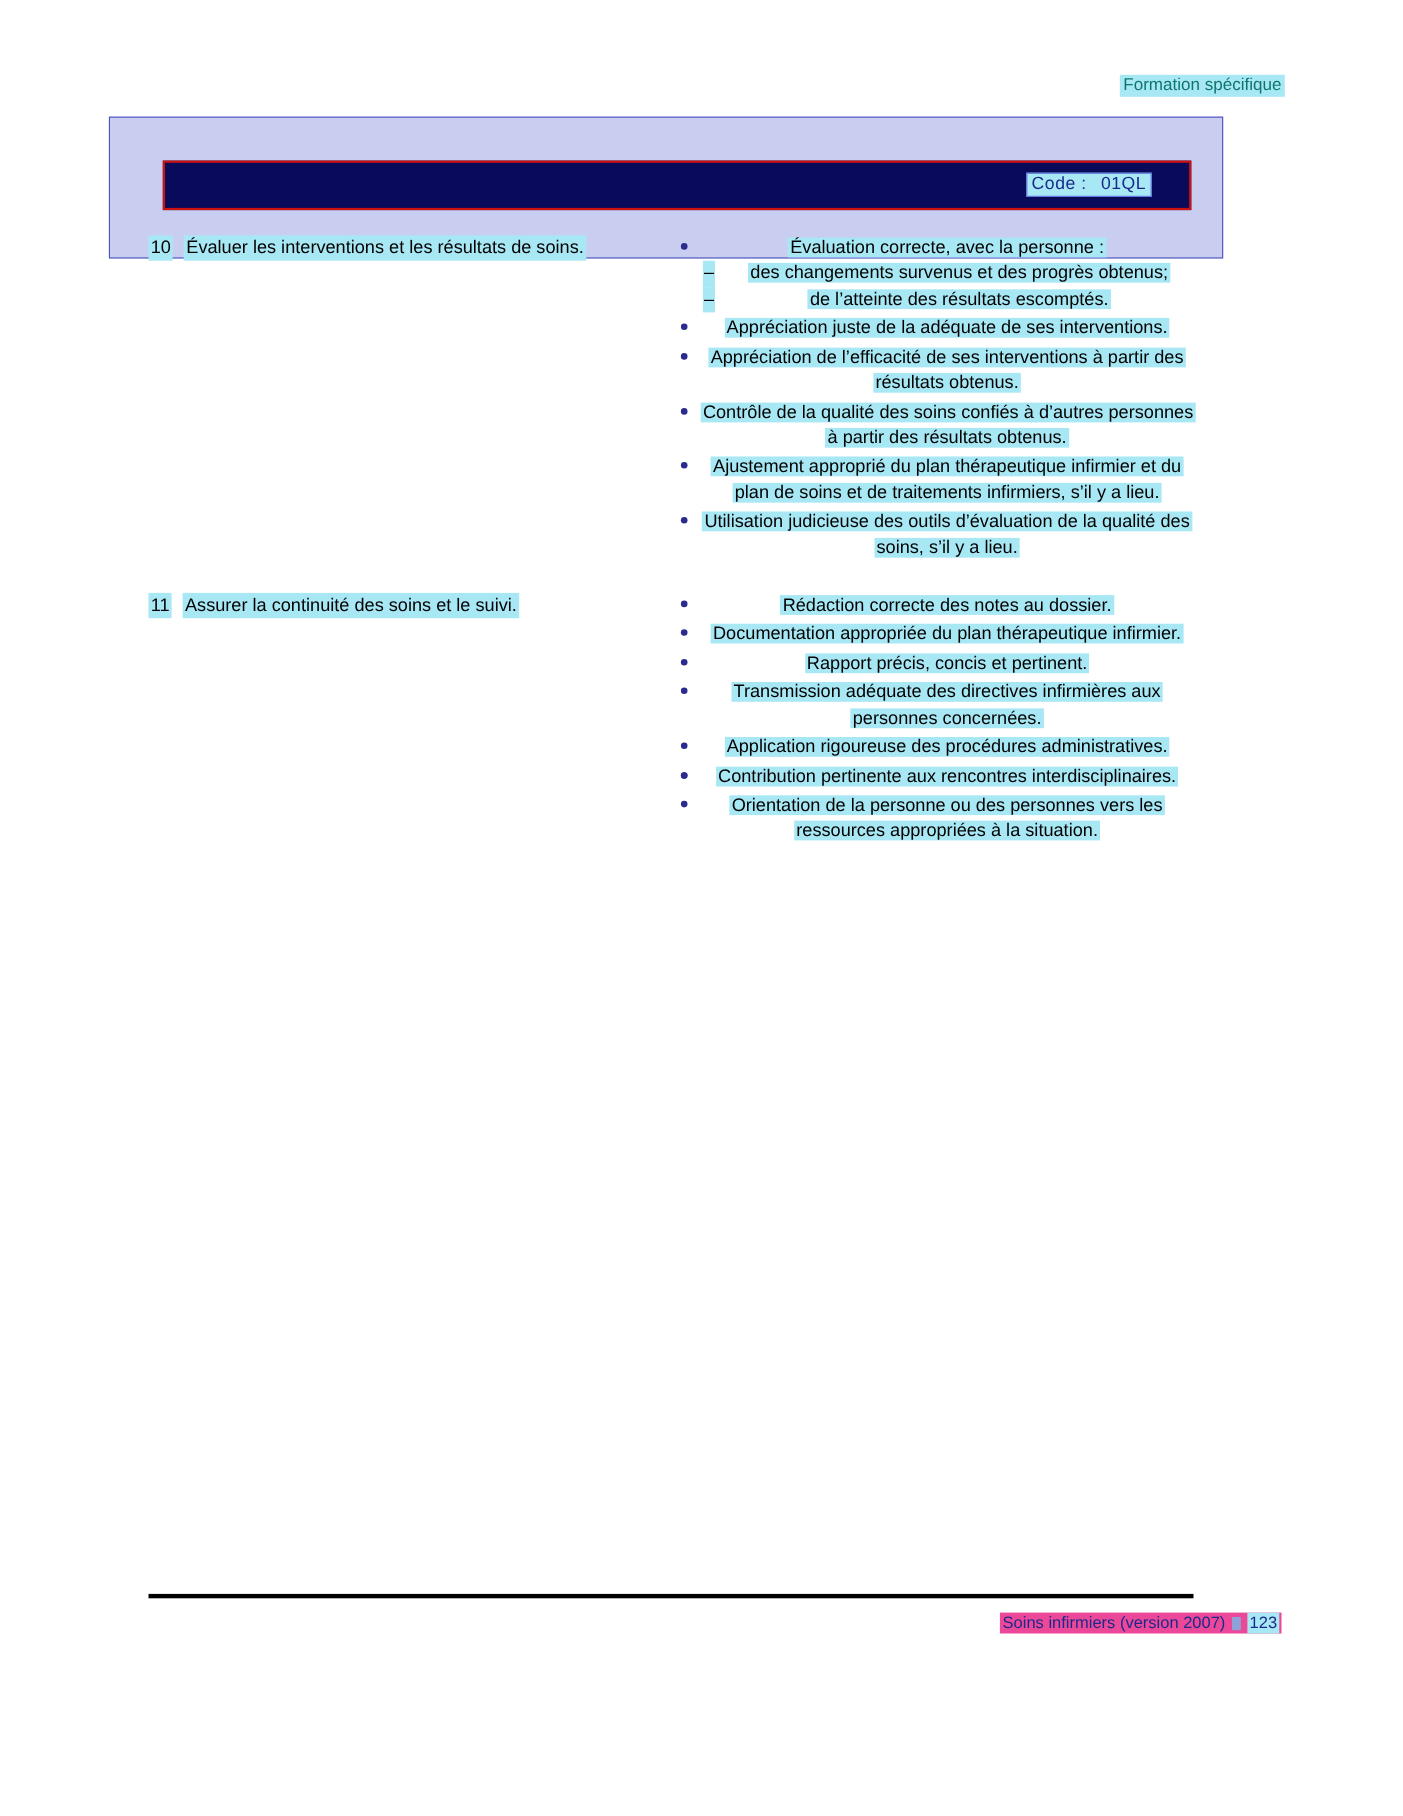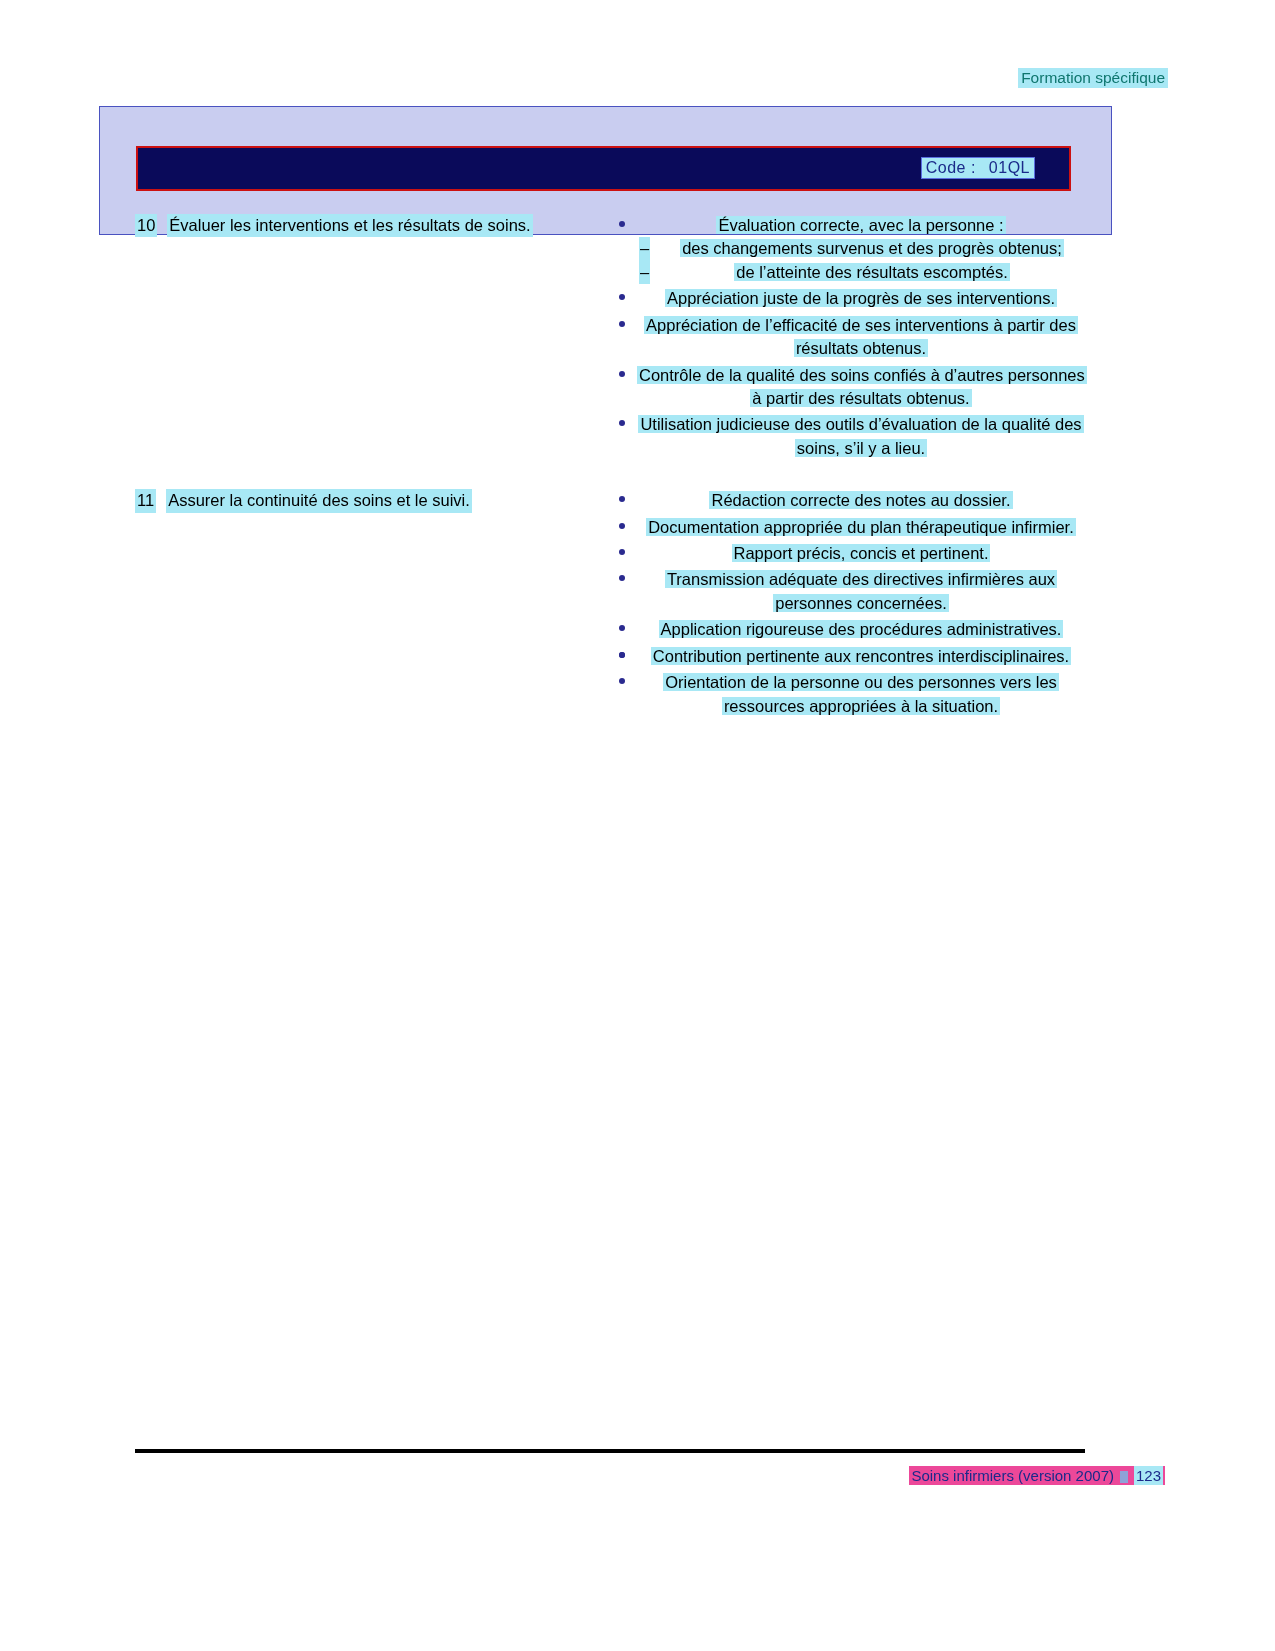--- a/index.html
+++ b/index.html
@@ -38,21 +38,21 @@
     left: 99px;
     top: 106px;
     width: 1013px;
     height: 129px;
     background: #c9cdf0;
     border: 1px solid #4a52c0;
     box-sizing: border-box;
   }
   .banner-inner {
     position: absolute;
-    left: 36px;
+    left: 48px;
     top: 39px;
     width: 935px;
     height: 45px;
     background: #0a0a5a;
     border: 2px solid #cc1111;
     box-sizing: border-box;
   }
   .code-chip {
     position: absolute;
     right: 34px;
@@ -228,29 +228,33 @@
                 <span class="txt">des changements survenus et des progrès obtenus;</span>
               </li>
               <li>
                 <span class="dash">–</span>
                 <span class="txt">de l’atteinte des résultats escomptés.</span>
               </li>
             </ul>
           </li>
           <li>
             <span class="bullet"></span>
-            <span class="txt">Appréciation juste de la progrès de ses interventions.</span>
+            <span class="txt">Appréciation juste de la adéquate de ses interventions.</span>
           </li>
           <li>
             <span class="bullet"></span>
             <span class="txt">Appréciation de l’efficacité de ses interventions à partir des résultats obtenus.</span>
           </li>
           <li>
             <span class="bullet"></span>
             <span class="txt">Contrôle de la qualité des soins confiés à d’autres personnes à partir des résultats obtenus.</span>
+          </li>
+          <li>
+            <span class="bullet"></span>
+            <span class="txt">Ajustement approprié du plan thérapeutique infirmier et du plan de soins et de traitements infirmiers, s’il y a lieu.</span>
           </li>
           <li>
             <span class="bullet"></span>
             <span class="txt">Utilisation judicieuse des outils d’évaluation de la qualité des soins, s’il y a lieu.</span>
           </li>
         </ul>
       </div>
     </div>
 
     <div class="row" style="margin-top:22px;">

